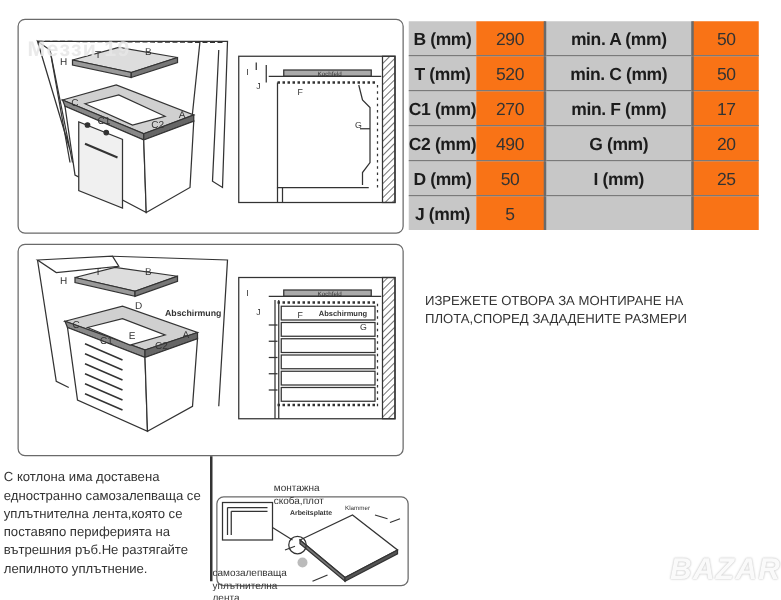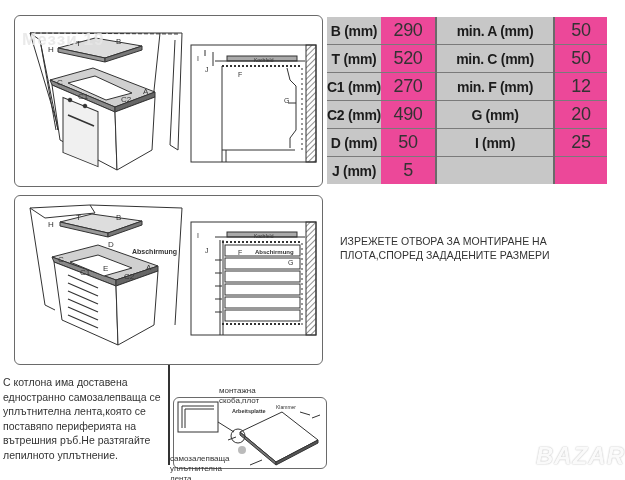--- a/index.html
+++ b/index.html
@@ -2,21 +2,21 @@
 <html><head>
 <meta charset="utf-8">
 <style>
   html, body { margin: 0; padding: 0; background: #ffffff; }
   body { width: 625px; height: 480px; position: relative; overflow: hidden; font-family: "Liberation Sans", sans-serif; color: #222; }
   .panel { position: absolute; border: 1.5px solid #6a6a6a; border-radius: 6px; background: #fff; }
   .diagram-svg { position: absolute; left: 0; top: 0; }
   .spec-table { position: absolute; left: 327px; top: 17px; border-collapse: collapse; font-family: "Liberation Sans", sans-serif; }
   .spec-table td { height: 27px; border-bottom: 1.5px solid #7a7a7a; text-align: center; font-size: 14px; padding: 0; letter-spacing: -0.3px; }
   .spec-table td.lbl { background: #c7c7c7; font-weight: bold; color: #1c1c1c; }
-  .spec-table td.val { background: #ec4899; color: #333; font-size: 18px; }
+  .spec-table td.val { background: #f97316; color: #333; font-size: 14px; }
   .spec-table td.c1 { width: 54px; }
   .spec-table td.c2 { width: 54px; border-right: 2px solid #6a6a6a; }
   .spec-table td.c3 { width: 116px; border-right: 2px solid #6a6a6a; }
   .spec-table td.c4 { width: 52px; }
   .spec-table td.empty { background: #c7c7c7; }
   .note-top { position: absolute; left: 340px; top: 234px; width: 285px; font-size: 10.5px; line-height: 14px; color: #333; }
   .note-bottom { position: absolute; left: 3px; top: 375px; width: 165px; font-size: 10.5px; line-height: 14.5px; color: #333; }
   .lbl-small { position: absolute; font-size: 8px; color: #333; line-height: 10px; }
   .watermark-top { position: absolute; left: 22px; top: 14px; font-size: 17px; font-weight: bold; color: rgba(230,230,230,0.85); letter-spacing: 1px; margin-top: 16px; }
   .watermark-bazar { position: absolute; left: 536px; top: 442px; font-size: 24px; font-weight: bold; color: #fafafa; text-shadow: 0 0 2px #cfcfcf, 0 0 1px #bdbdbd; letter-spacing: 1px; font-style: italic; }
@@ -197,21 +197,21 @@
     <tr>
       <td class="lbl c1">T (mm)</td>
       <td class="val c2">520</td>
       <td class="lbl c3">min. C (mm)</td>
       <td class="val c4">50</td>
     </tr>
     <tr>
       <td class="lbl c1">C1 (mm)</td>
       <td class="val c2">270</td>
       <td class="lbl c3">min. F (mm)</td>
-      <td class="val c4">12</td>
+      <td class="val c4">17</td>
     </tr>
     <tr>
       <td class="lbl c1">C2 (mm)</td>
       <td class="val c2">490</td>
       <td class="lbl c3">G (mm)</td>
       <td class="val c4">20</td>
     </tr>
     <tr>
       <td class="lbl c1">D (mm)</td>
       <td class="val c2">50</td>

